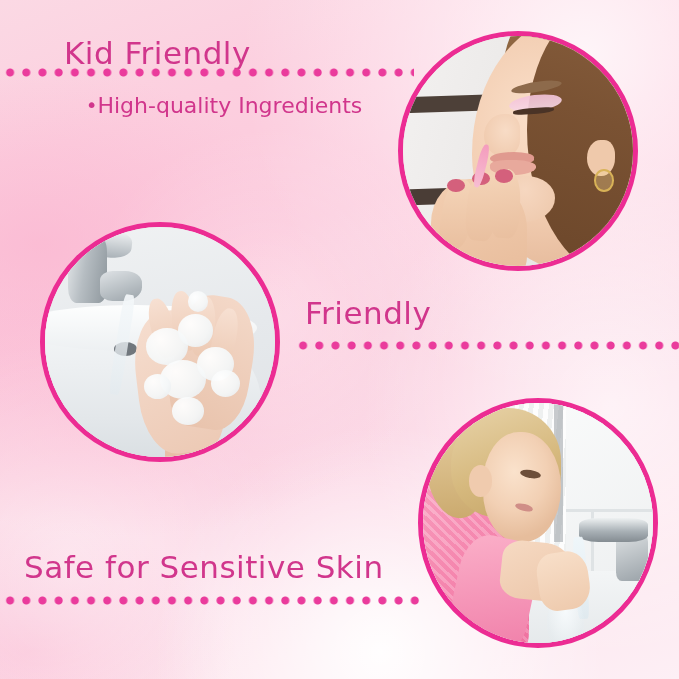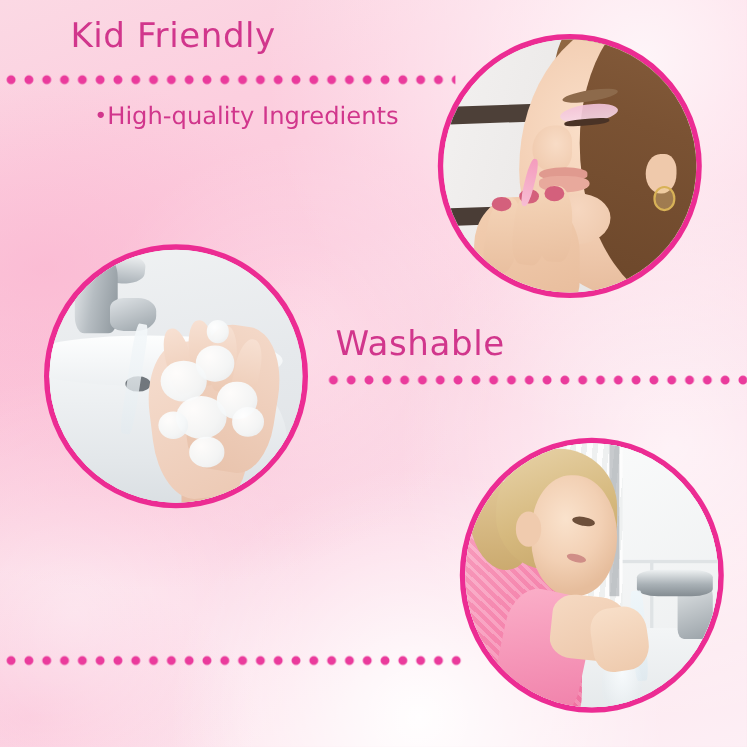--- a/index.html
+++ b/index.html
@@ -61,21 +61,21 @@
     position: absolute;
     color: #d1368c;
     font-family: "DejaVu Sans", sans-serif;
     font-weight: 400;
     letter-spacing: 0.5px;
     white-space: nowrap;
     line-height: 1;
   }
   #title-kid-friendly {
     left: 64px;
-    top: 18px;
+    top: 38px;
     font-size: 31px;
   }
   #title-washable {
     left: 305px;
     top: 298px;
     font-size: 31px;
   }
   #title-safe-skin {
     left: 24px;
     top: 552px;
@@ -471,21 +471,21 @@
       <div class="hw-foam" style="left:58%; top:38%; width:15%; height:14%;"></div>
       <div class="hw-foam" style="left:50%; top:58%; width:20%; height:17%;"></div>
       <div class="hw-foam" style="left:66%; top:52%; width:16%; height:15%;"></div>
       <div class="hw-foam" style="left:43%; top:64%; width:12%; height:11%;"></div>
       <div class="hw-foam" style="left:72%; top:62%; width:13%; height:12%;"></div>
       <div class="hw-foam" style="left:55%; top:74%; width:14%; height:12%;"></div>
       <div class="hw-foam" style="left:62%; top:28%; width:9%;  height:9%;"></div>
     </div>
   </div>
 
-  <div class="headline" id="title-washable">Washable</div>
+  <div class="headline" id="title-washable">Friendly</div>
 
   <div class="dot-rule" id="divider-middle"></div>
 
   <div class="photo-circle" id="photo-sink">
     <div class="scene">
       <div class="sk-tile-wall"></div>
       <div class="sk-tile-line-a"></div>
       <div class="sk-tile-line-b"></div>
       <div class="sk-curtain"></div>
       <div class="sk-dark-strip"></div>
@@ -501,16 +501,17 @@
       <div class="sk-face"></div>
       <div class="sk-ear"></div>
       <div class="sk-eye"></div>
       <div class="sk-mouth"></div>
       <div class="sk-sleeve"></div>
       <div class="sk-arm"></div>
       <div class="sk-hand"></div>
     </div>
   </div>
 
+  <div class="headline" id="title-safe-skin">Safe for Sensitive Skin</div>
 
   <div class="dot-rule" id="divider-bottom"></div>
 
 </div>
 
 </body></html>

